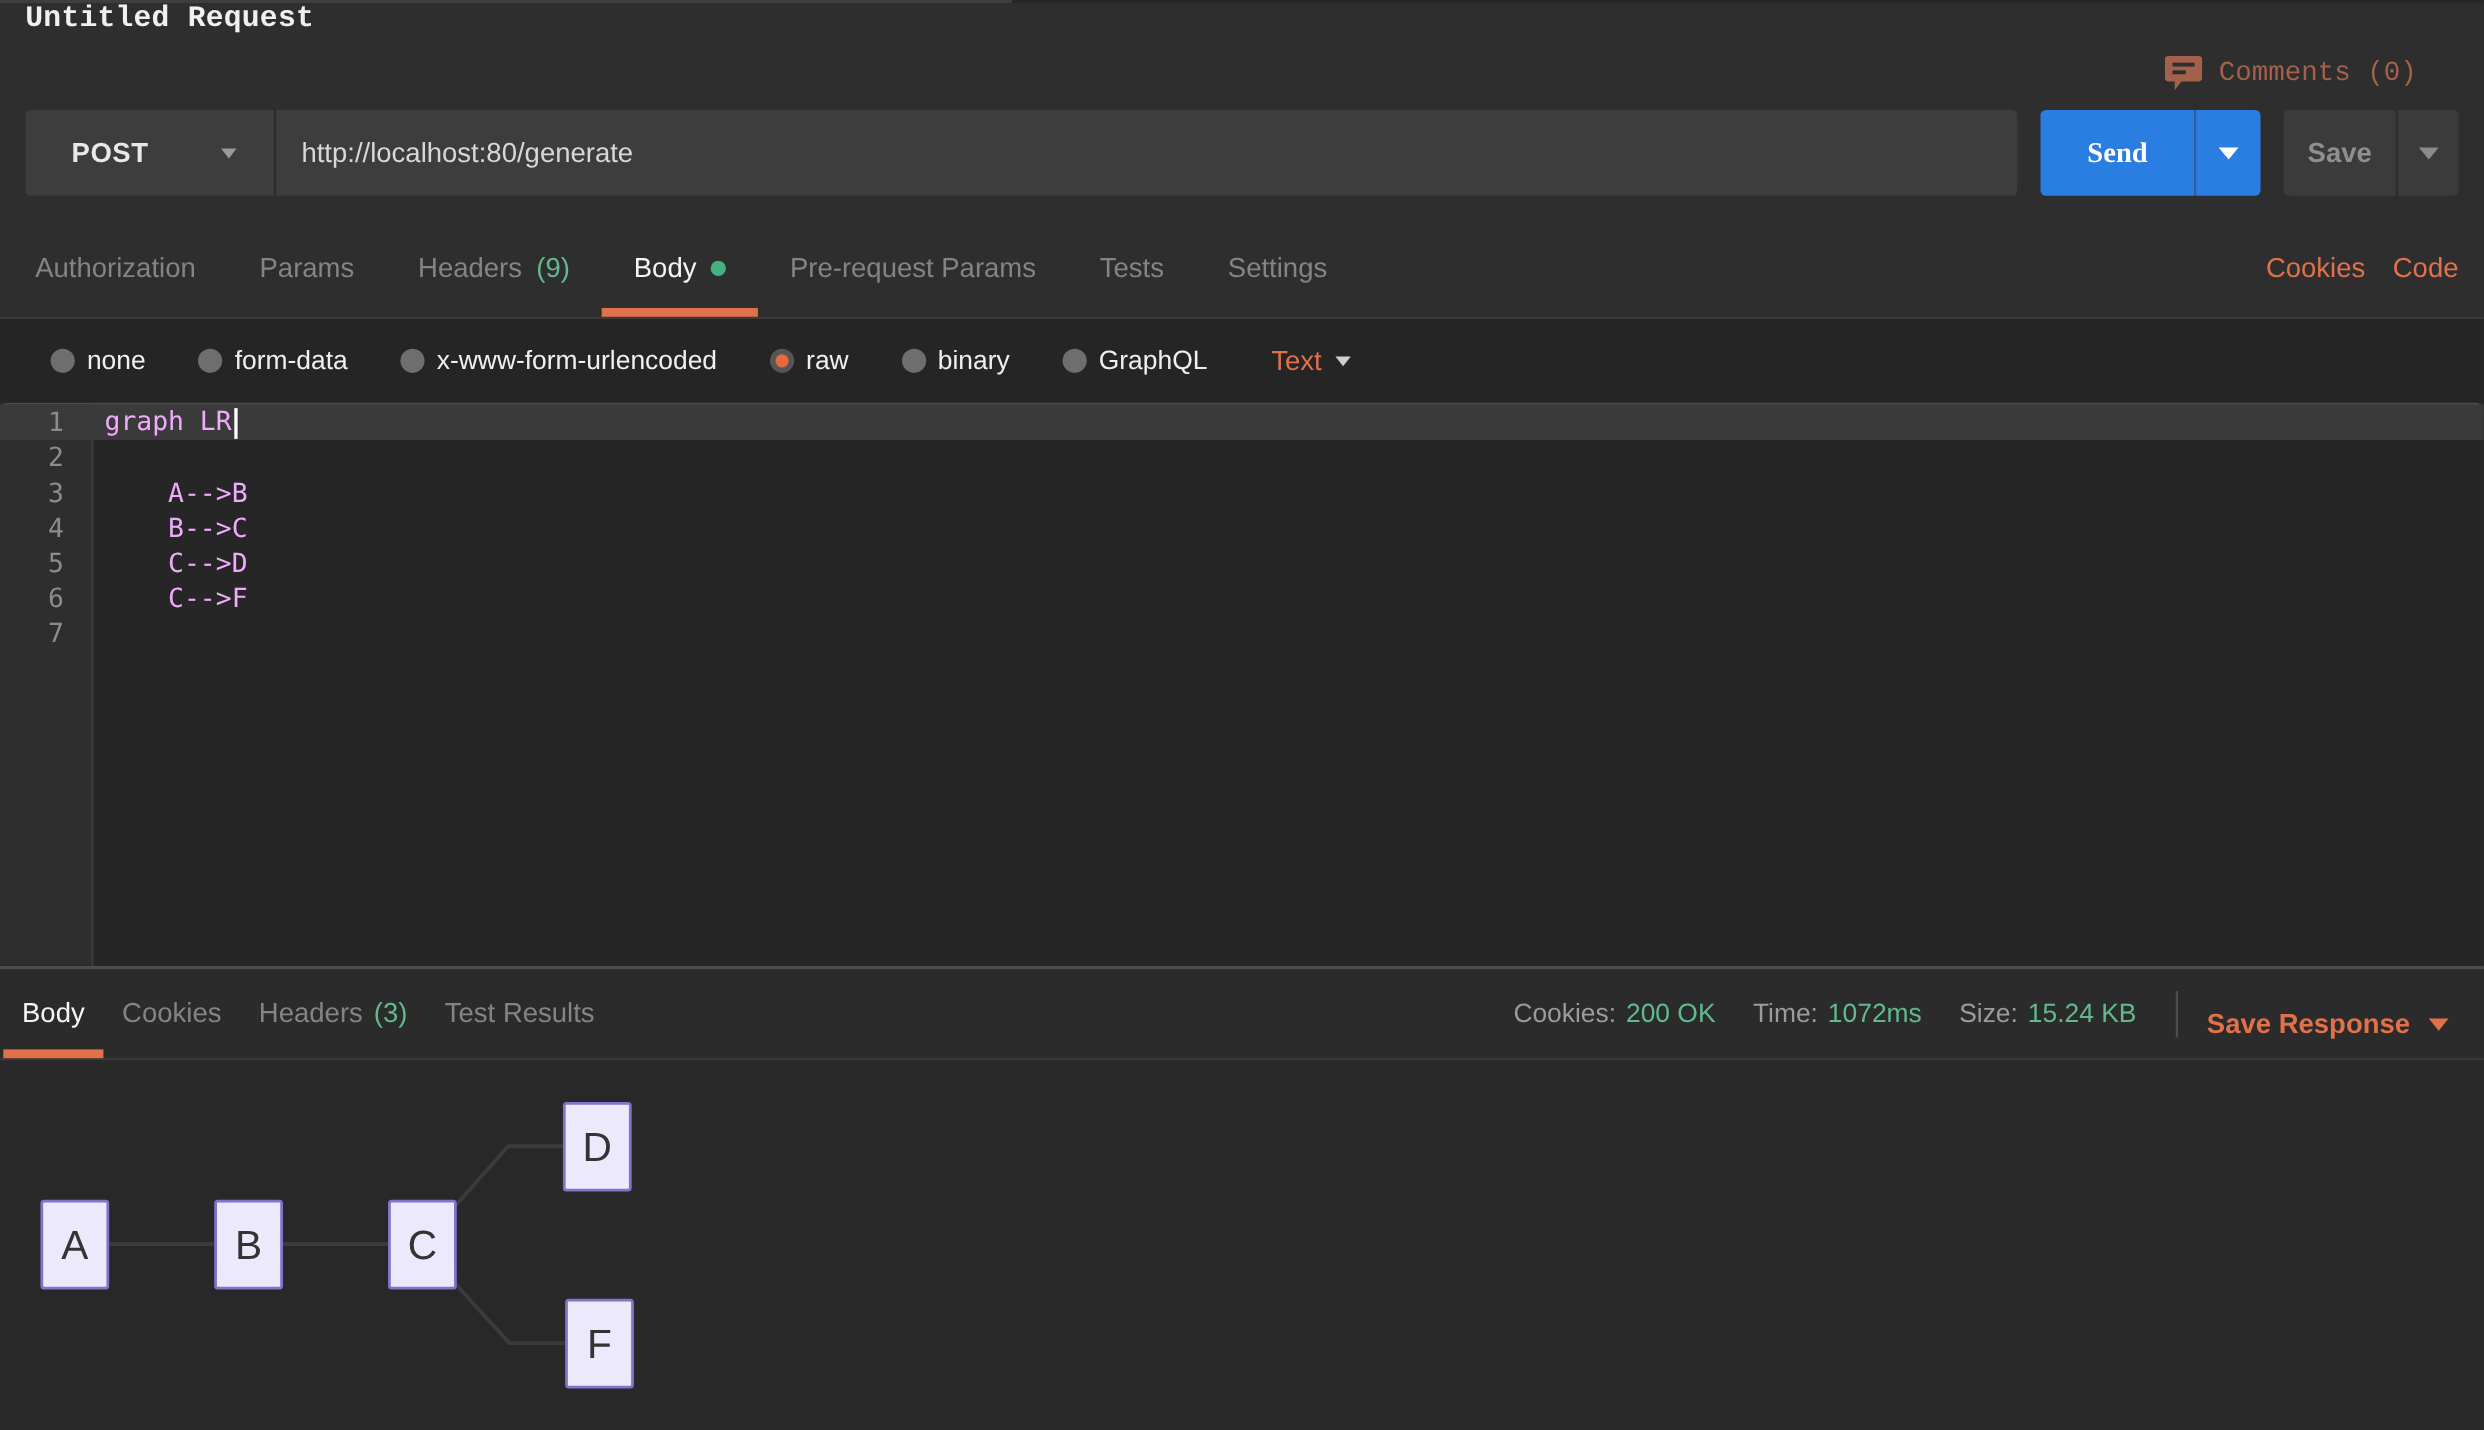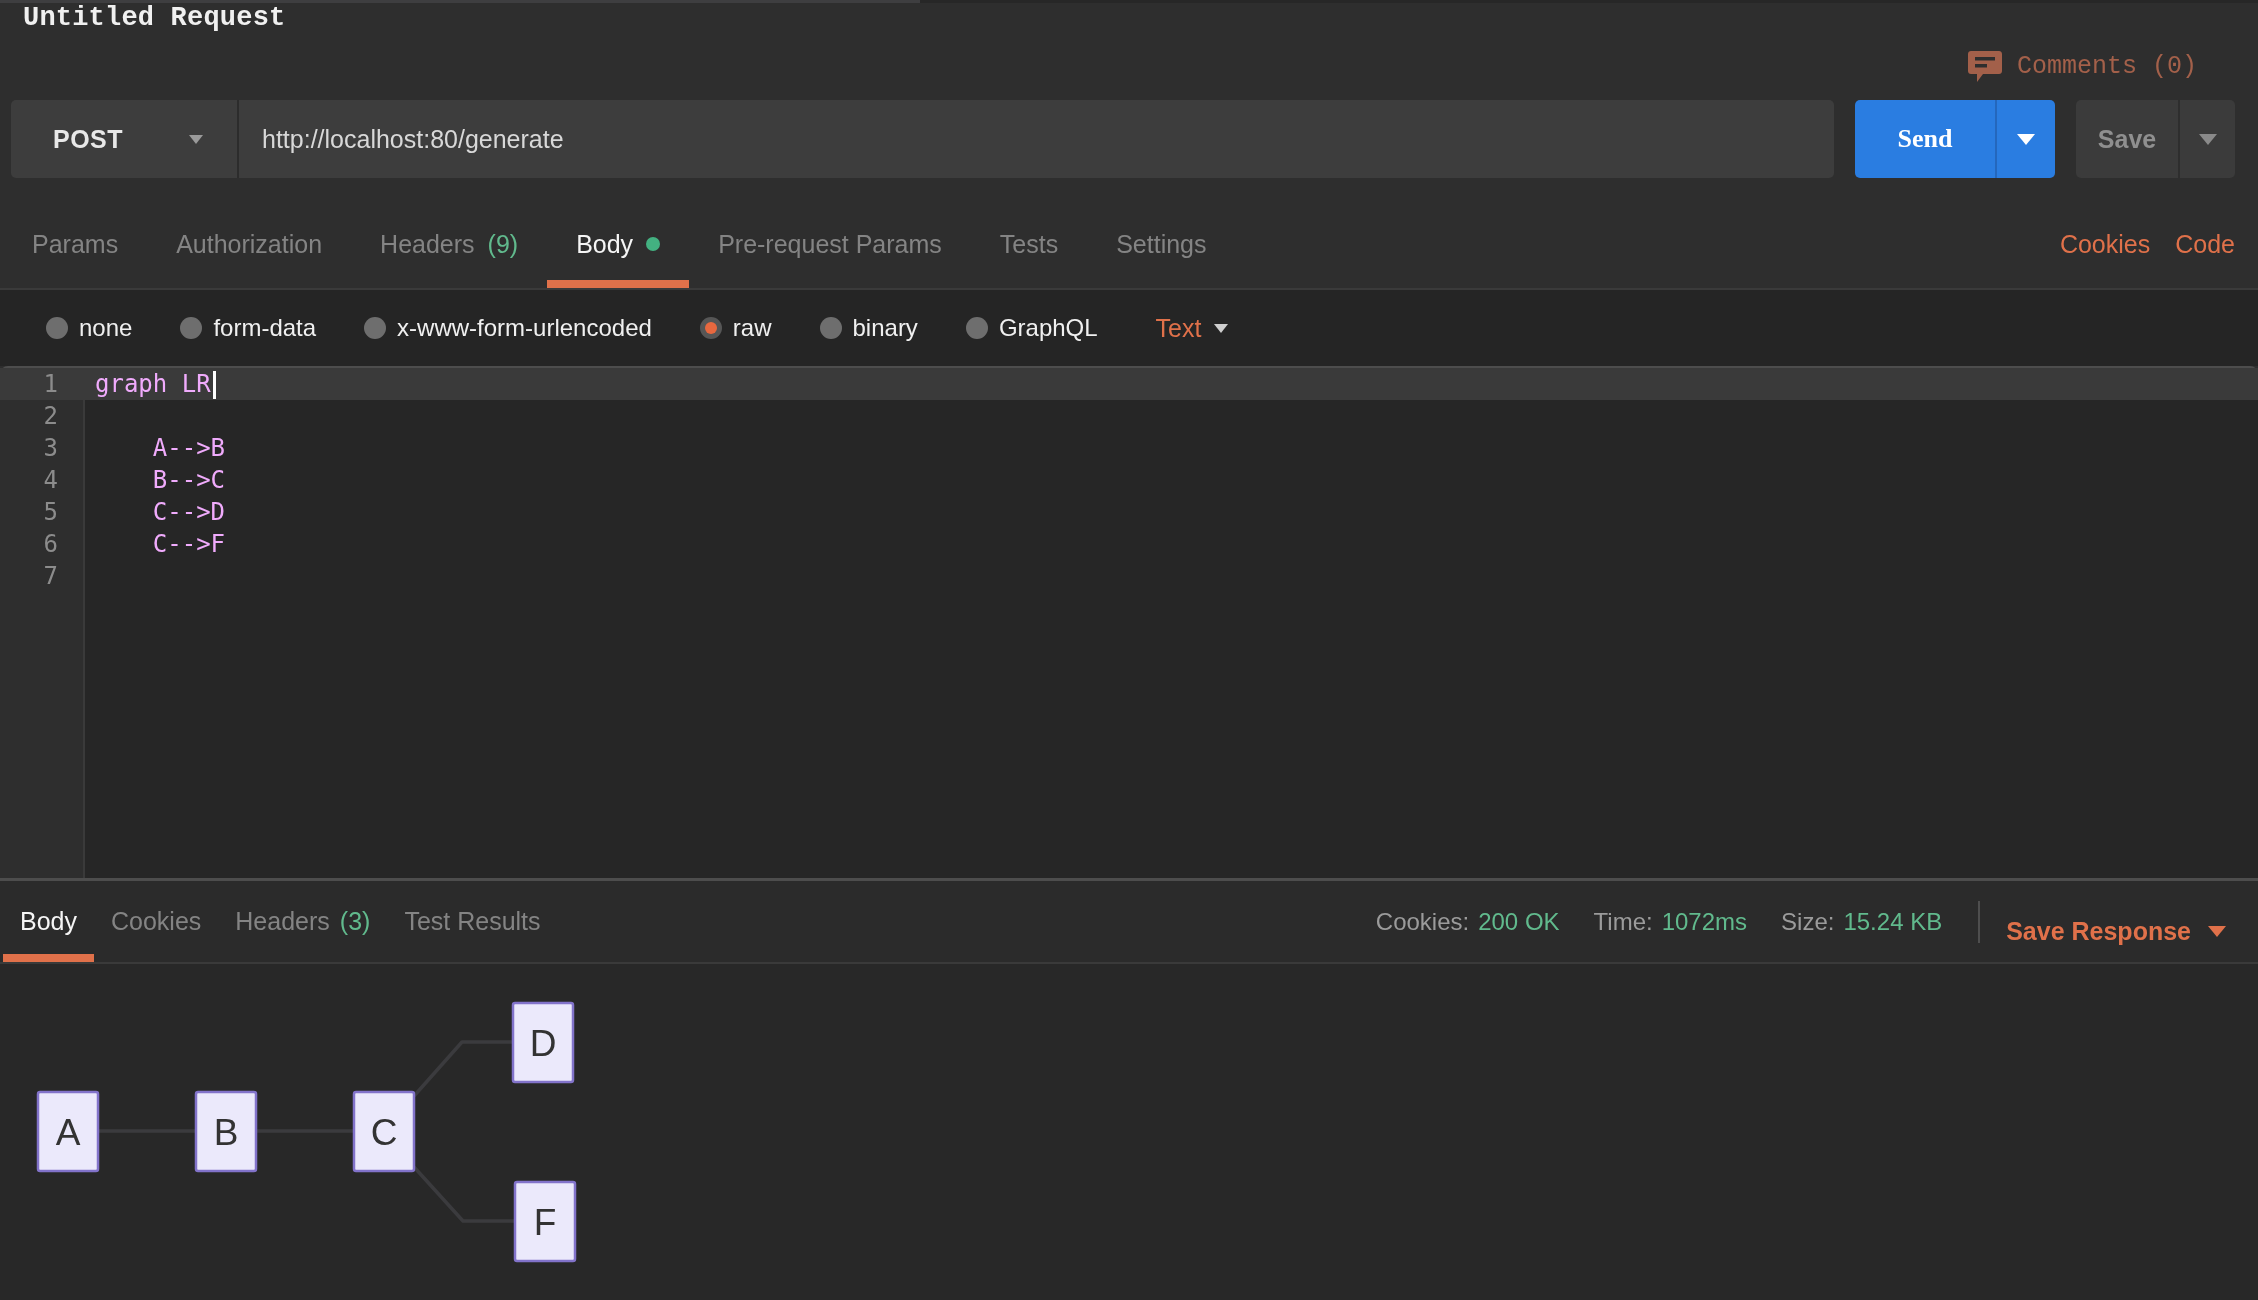--- a/index.html
+++ b/index.html
@@ -11,21 +11,21 @@
   .top-edge { height:3px; background:#272727; }
   .top-edge .seg { width:920px; height:3px; background:#3e3e40; }
 
   
   .hdr { height:79px; display:flex; align-items:flex-start; justify-content:space-between;
          padding:0 61px 0 23px; background:#2e2e2e;font-family:Liberation Mono, monospace; }
   .hdr-title { font-size:27px; font-weight:700; color:#f0f0f0; letter-spacing:.2px; }
   .comments { display:flex; align-items:center; gap:15px; color:#a3604a; font-size:25px; cursor:pointer;margin-top:48px; }
 
   
-  .url-row { height:118px; display:flex; gap:21px; padding:18px 23px 0 11px; background:#2e2e2e; }
+  .url-row { height:118px; display:flex; gap:21px; padding:18px 23px 0 23px; background:#2e2e2e; }
   .url-bar { flex:1; height:78px; background:#3d3d3d; border-radius:5px; display:flex; align-items:stretch; }
   .method { width:228px; display:flex; align-items:center; justify-content:space-between;
             padding:0 34px 0 42px; border-right:2px solid #2c2c2c; cursor:pointer; }
   .method-label { font-size:25px; font-weight:700; color:#e8e8e8; letter-spacing:.5px; }
   .url-input { flex:1; background:transparent; border:none; outline:none; color:#d8d8d8;
                font-size:25px; padding-left:23px; font-family:inherit; }
   .btn-group { display:flex; height:78px; }
   .send-main { width:140px; border:none; background:#2a7de1; color:#fff; font-size:26px; font-weight:700;
                border-radius:5px 0 0 5px; cursor:pointer; font-family:Liberation Serif, serif; }
   .send-caret { width:60px; background:#2a7de1; border:none; border-left:2px solid #2467bd;
@@ -142,24 +142,24 @@
       <button class="save-main">Save</button>
       <button class="save-caret">
           <span class="caret-down"></span>
         </button>
     </div>
   </section>
 
   <nav class="tabs-row">
     <div class="tabs" id="request-tabs">
         <div class="tab">
+          <span class="t-label">Authorization</span>
+        </div>
+        <div class="tab">
           <span class="t-label">Params</span>
-        </div>
-        <div class="tab">
-          <span class="t-label">Authorization</span>
         </div>
         <div class="tab">
           <span class="t-label">Headers</span>
           <span class="count">(9)</span>
         </div>
         <div class="tab active">
           <span class="t-label">Body</span>
           <span class="dot"></span>
         </div>
         <div class="tab">

